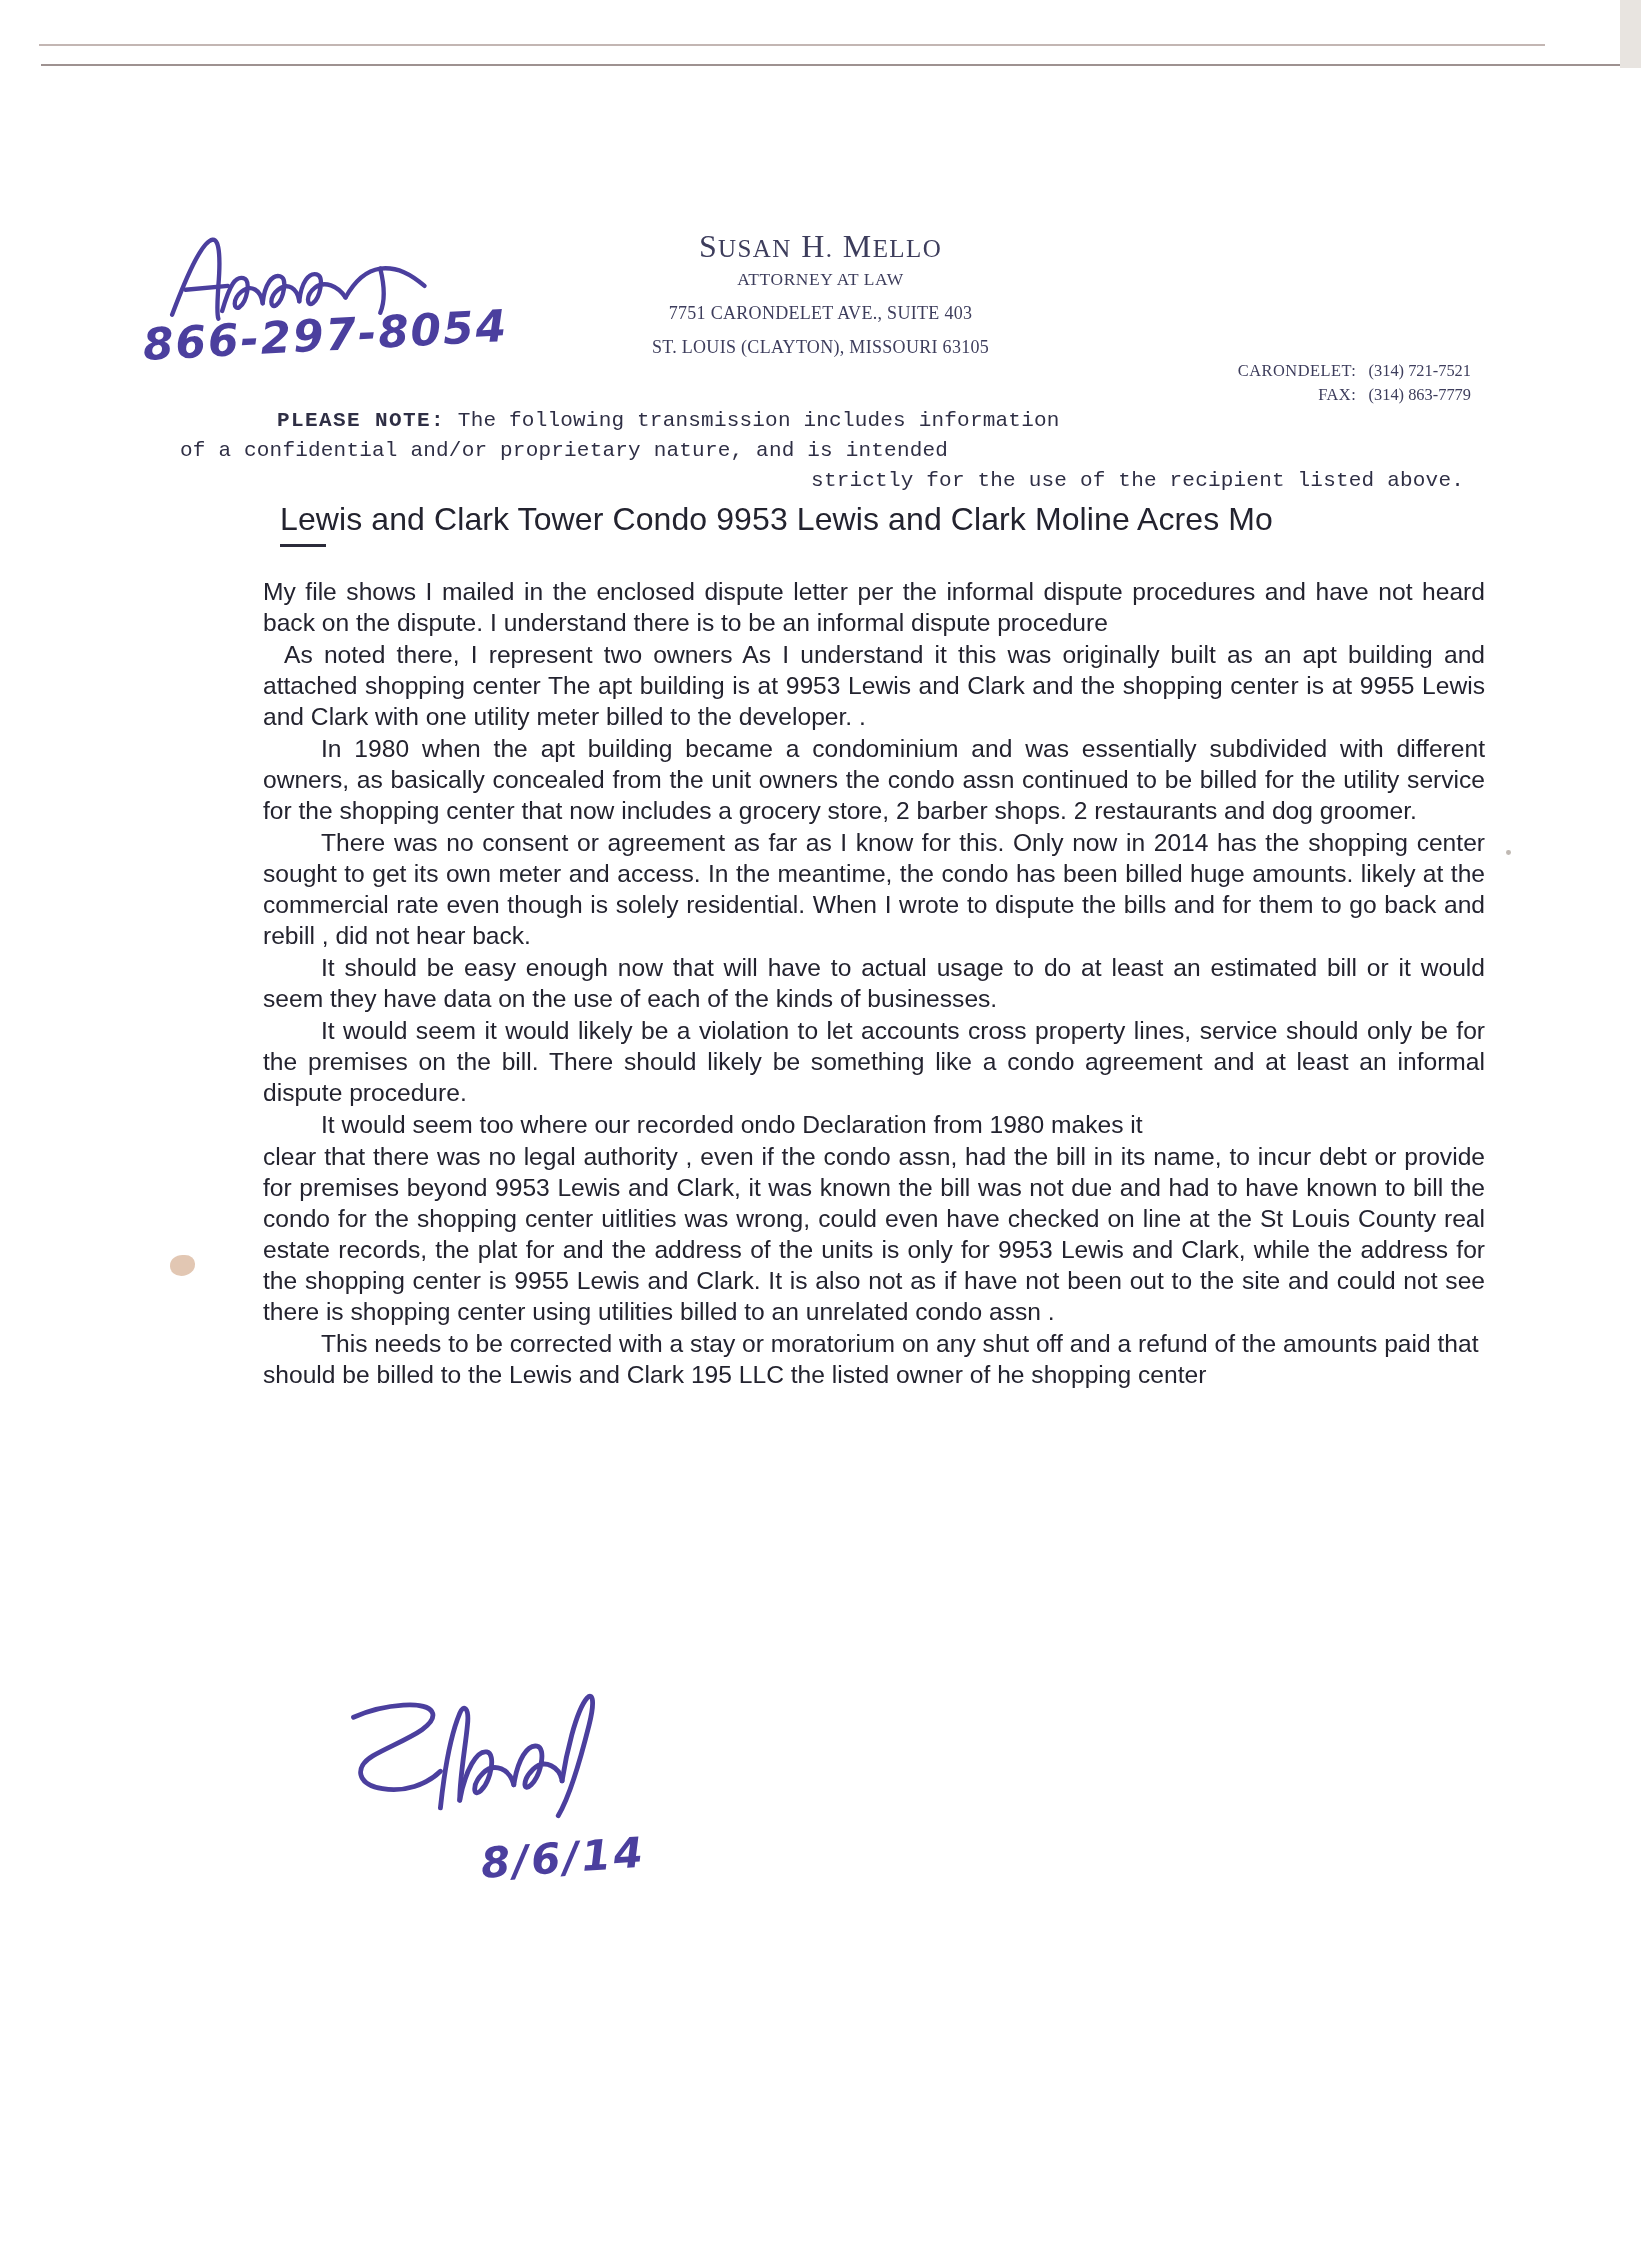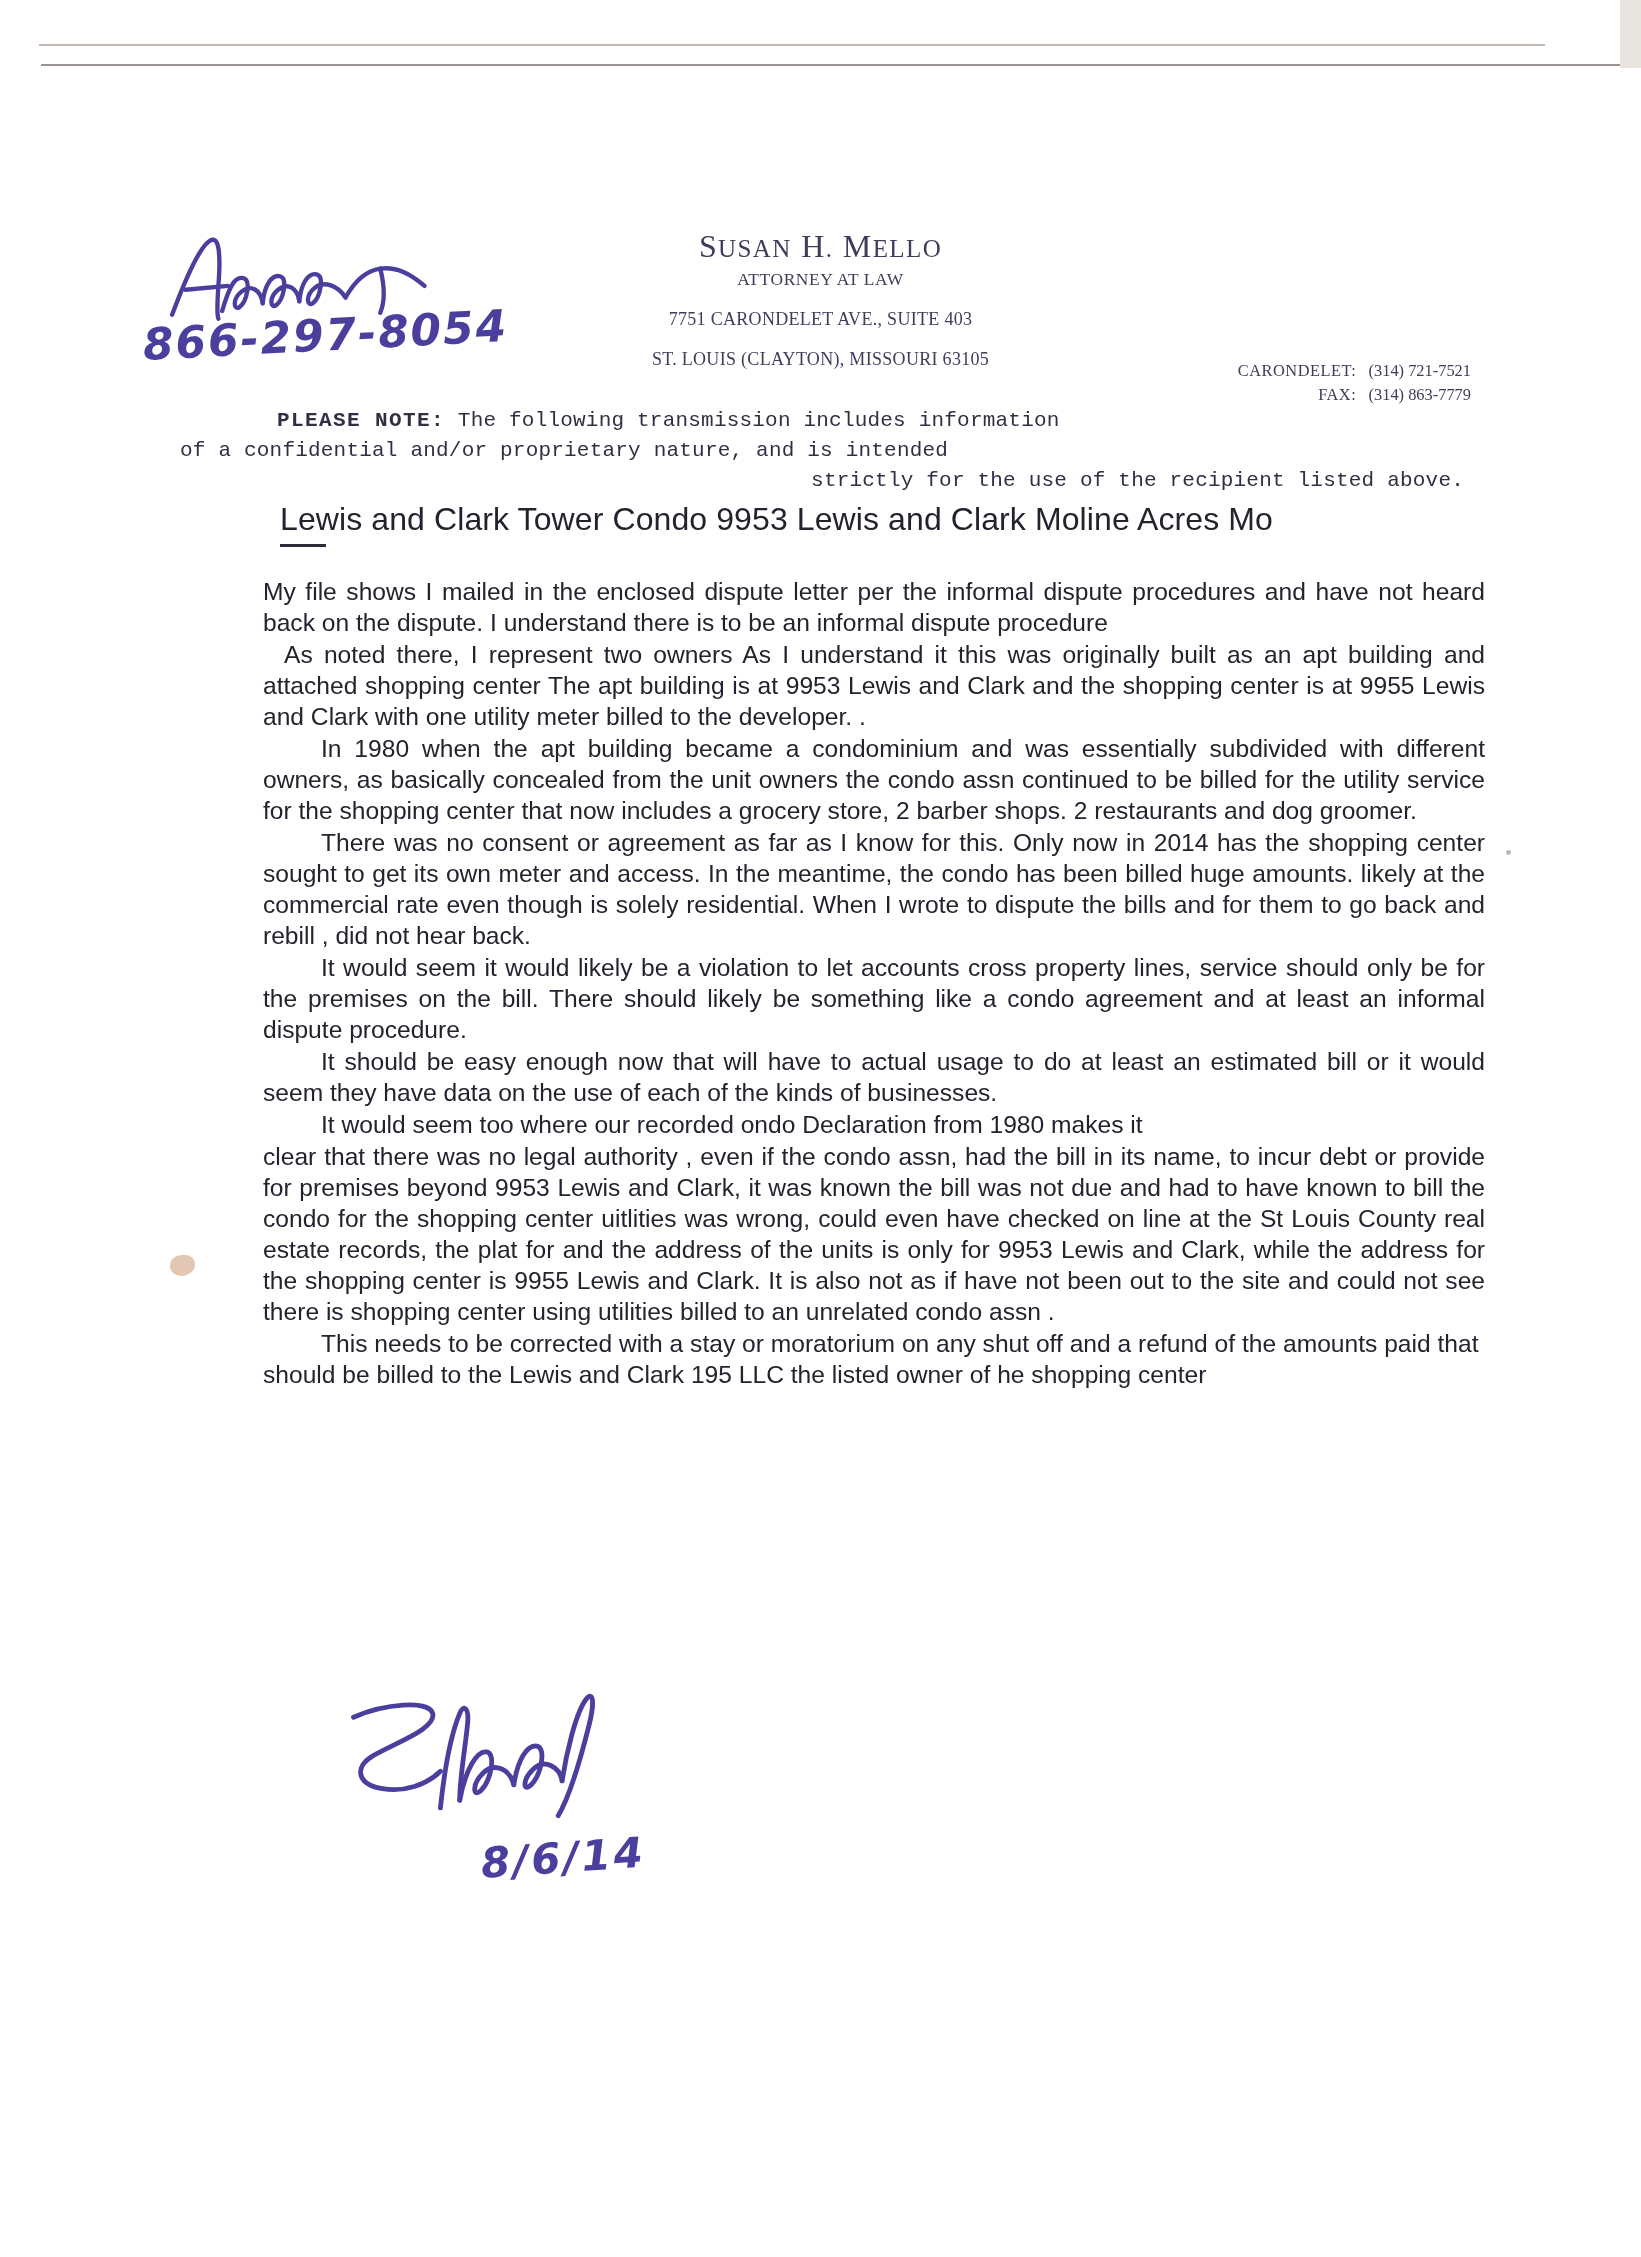--- a/index.html
+++ b/index.html
@@ -76,21 +76,21 @@
     font-family: "Liberation Serif", serif;
     font-size: 17.4px;
     letter-spacing: 0.6px;
     margin-top: 3.9px;
     color: #3d3d5c;
   }
   .lh-addr1, .lh-addr2 {
     font-family: "Liberation Serif", serif;
     font-size: 18px;
     letter-spacing: 0.3px;
-    margin-top: 19px;
+    margin-top: 13px;
     color: #3d3d5c;
   }
 
   .contact {
     position: absolute;
     right: 170px; top: 359px;
     text-align: right;
     font-family: "Liberation Serif", serif;
     font-size: 16.4px;
     color: #3d3d5c;
@@ -243,22 +243,22 @@
   </div>
 
   <div class="subject-rule"></div>
   <div class="subject">Lewis and Clark Tower Condo  9953 Lewis and Clark Moline Acres Mo</div>
 
   <div class="body-text">
     <p>My file shows I mailed in the enclosed dispute letter per the informal dispute procedures and have not heard back on the dispute.  I understand there is to be an informal dispute procedure</p>
     <p class="ind-sm">As noted there, I represent two owners  As I understand it this was originally built as an apt building and attached shopping center  The apt building is at 9953 Lewis and Clark and the  shopping  center  is at   9955  Lewis  and  Clark  with  one  utility  meter   billed  to  the developer. .</p>
     <p class="ind">In 1980  when  the  apt  building  became  a  condominium   and  was  essentially subdivided with different owners,  as  basically concealed from the unit  owners the condo assn   continued to be billed for the   utility   service for the shopping center    that  now includes a grocery store, 2 barber shops.  2 restaurants and dog groomer.</p>
     <p class="ind">There was no consent or agreement as far as I know for this.  Only now  in 2014 has the shopping center sought to get its own  meter and access.  In the meantime, the  condo has  been  billed   huge  amounts.   likely  at  the  commercial  rate  even  though    is  solely residential.    When I   wrote  to  dispute the bills and  for them to go back and rebill , did not hear back.</p>
+    <p class="ind">It should be easy enough now that will have to actual usage to do at least an estimated  bill  or  it  would  seem  they  have  data  on    the  use  of  each  of  the  kinds  of businesses.</p>
     <p class="ind">It would seem  it would likely be a violation to  let accounts  cross  property lines, service should only be for the  premises on the bill. There should likely be something like a condo agreement and at least an informal dispute procedure.</p>
-    <p class="ind">It should be easy enough now that will have to actual usage to do at least an estimated  bill  or  it  would  seem  they  have  data  on    the  use  of  each  of  the  kinds  of businesses.</p>
     <p class="ind">It would seem too where our recorded ondo Declaration  from 1980 makes it</p>
     <p>clear that  there  was no legal authority , even if the condo assn, had the bill in its name, to incur debt  or provide for premises  beyond 9953 Lewis and Clark, it was known the bill was not due and had to have known to bill the condo for the shopping center uitlities was wrong, could even have checked  on line at the St Louis County real estate records, the plat for and the address of the units is only for 9953 Lewis and Clark, while the  address for the shopping center is 9955  Lewis and Clark.    It is also not as if   have not been out to the site and could not see there is shopping center  using utilities billed to an unrelated condo assn .</p>
     <p class="ind last">This needs to be corrected with a stay or moratorium on any shut off and a refund of the amounts paid that should be billed to the  Lewis and Clark 195 LLC  the  listed owner of he shopping center</p>
   </div>
 
   <div class="ink hw-name">
     <svg width="290" height="106" viewBox="0 0 300 110" fill="none" stroke="#4b3f9e" stroke-width="4.5" stroke-linecap="round" stroke-linejoin="round">
       <path d="M10 88 C 28 40, 42 12, 52 10 C 60 9, 60 34, 58 58 C 57 76, 56 86, 58 92"></path>
       <path d="M24 62 L 68 58"></path>
       <path d="M62 84 C 70 56, 76 48, 84 50 C 92 52, 88 74, 80 80 C 74 84, 72 72, 82 64 C 92 56, 102 62, 104 76"></path>

